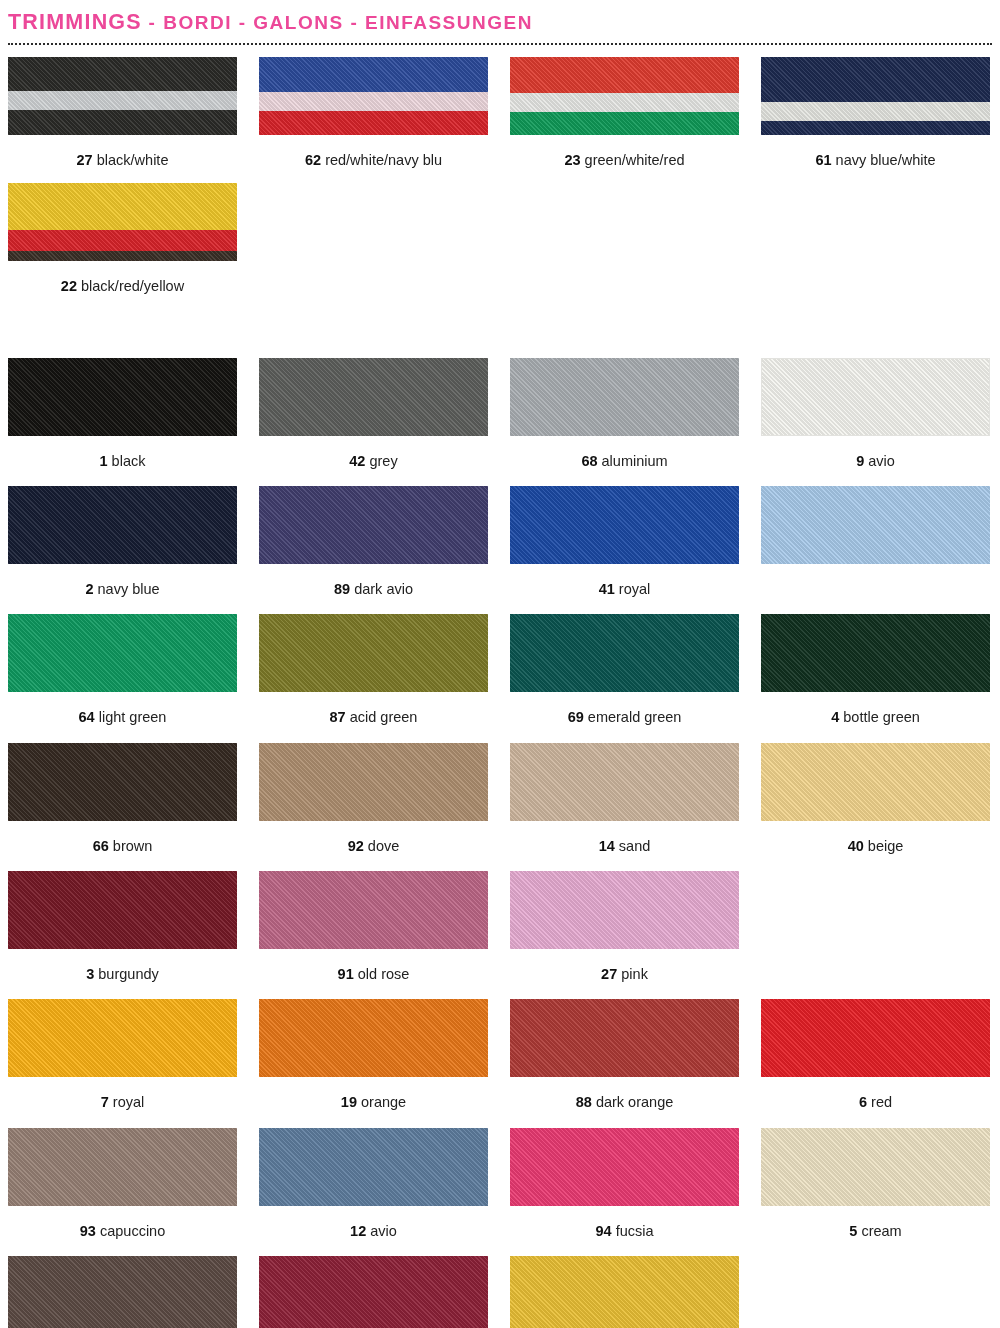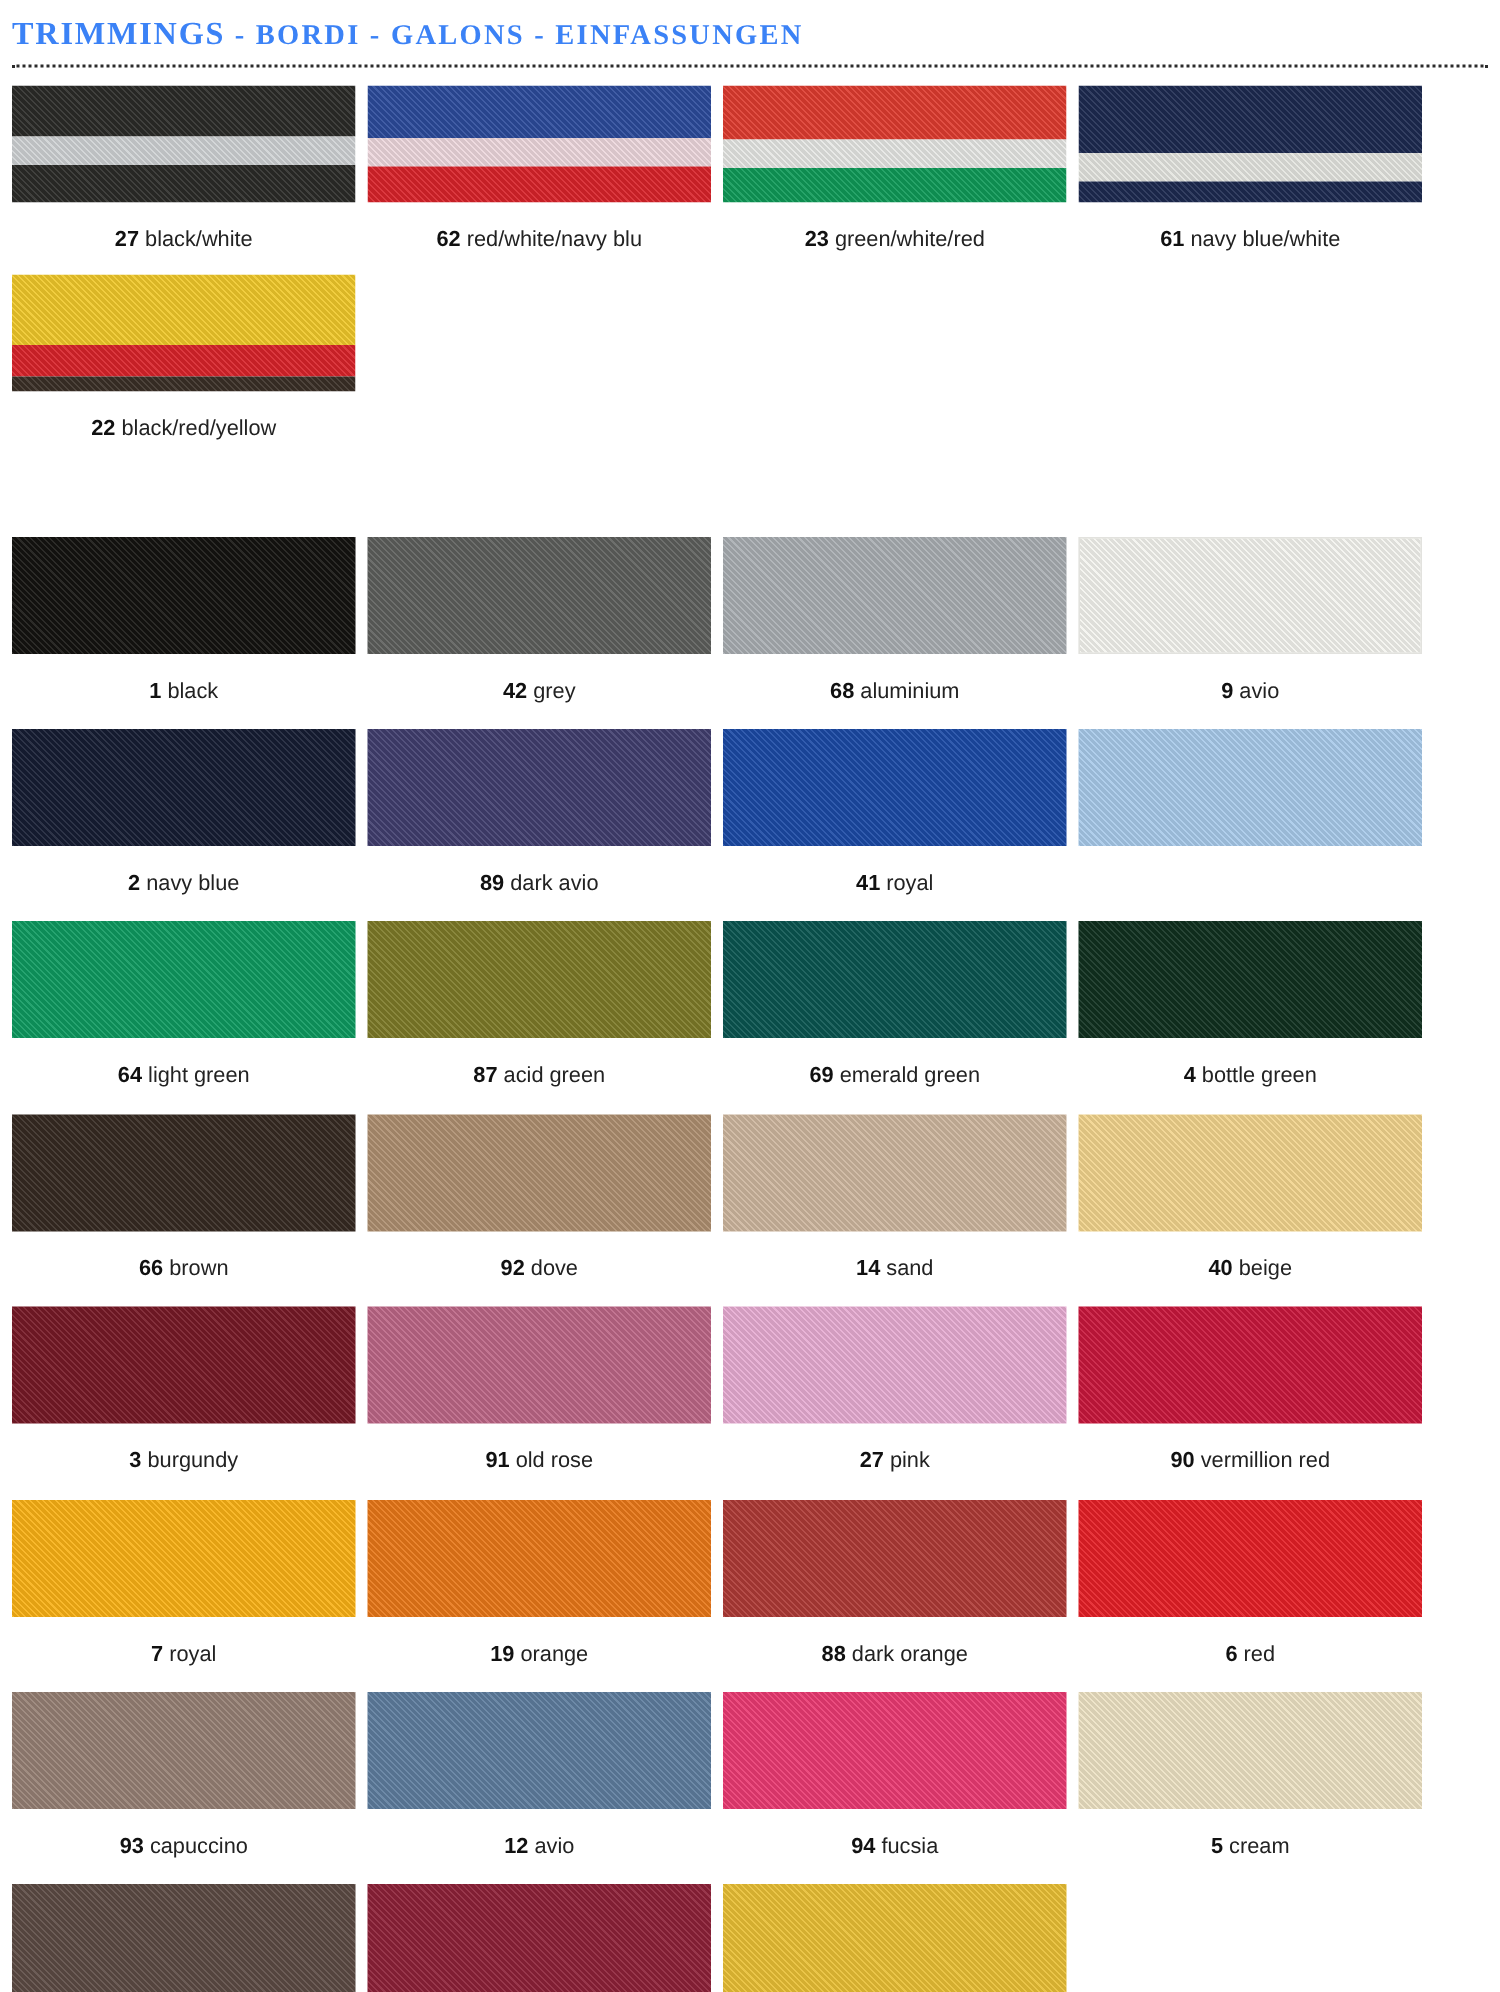--- a/index.html
+++ b/index.html
@@ -15,41 +15,40 @@
   }
 
   
   .page-header {
     padding: 10px 8px 0 8px;
   }
   .page-title {
     font-size: 21.5px;
     font-weight: bold;
     letter-spacing: 0.6px;
-    color: #3b82f6;
+    color: #ec4899;
     white-space: nowrap;
     line-height: 1.15;
-    font-family: Liberation Serif, serif;
   }
   .page-title .t-main { letter-spacing: 1.2px; }
   .page-title .t-rest { font-size: 19px; letter-spacing: 1.5px; }
 
   .dotted-rule {
     margin: 8px 8px 0 8px;
     border-top: 2px dotted #2b2b2b;
     height: 0;
   }
 
   
   .grid {
     padding: 0 8px;
   }
   .grid-row {
     display: flex;
-    gap: 8px;
+    gap: 22px;
   }
   .cell {
     width: 229px;
     flex: 0 0 229px;
   }
   .cell.empty { visibility: hidden; }
 
   .swatch {
     width: 229px;
     height: 78px;
@@ -270,26 +269,20 @@
           <div class="texture"></div>
         </div>
         <div class="label"><span class="code">91</span><span class="nm"> old rose</span></div>
       </div>
       <div class="cell">
         <div class="swatch" style="background: rgb(231, 172, 210);">
           <div class="texture"></div>
         </div>
         <div class="label"><span class="code">27</span><span class="nm"> pink</span></div>
       </div>
-      <div class="cell">
-        <div class="swatch" style="background: rgb(200, 23, 60);">
-          <div class="texture"></div>
-        </div>
-        <div class="label"><span class="code">90</span><span class="nm"> vermillion red</span></div>
-      </div>
     </div>
     <div class="grid-row">
       <div class="cell">
         <div class="swatch" style="background: rgb(249, 177, 21);">
           <div class="texture"></div>
         </div>
         <div class="label"><span class="code">7</span><span class="nm"> royal</span></div>
       </div>
       <div class="cell">
         <div class="swatch" style="background: rgb(232, 119, 24);">

